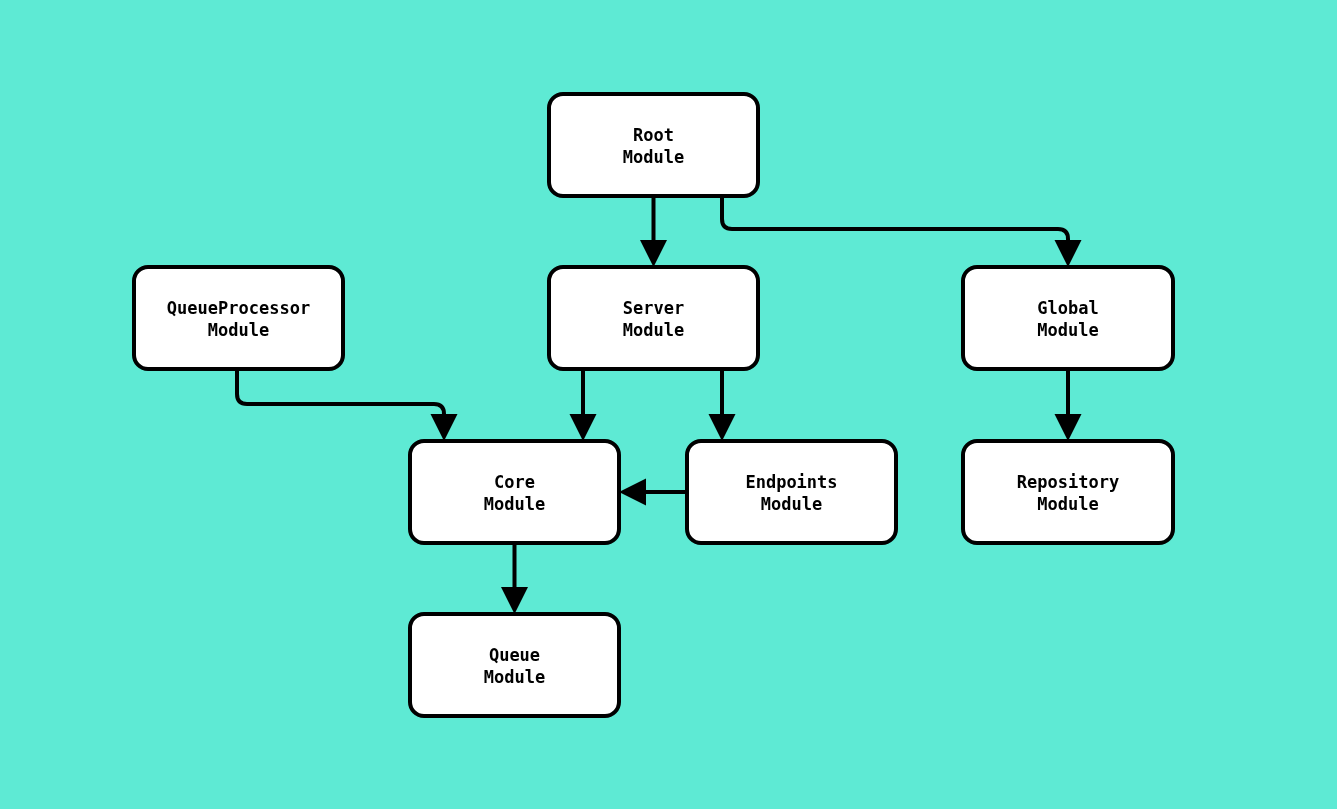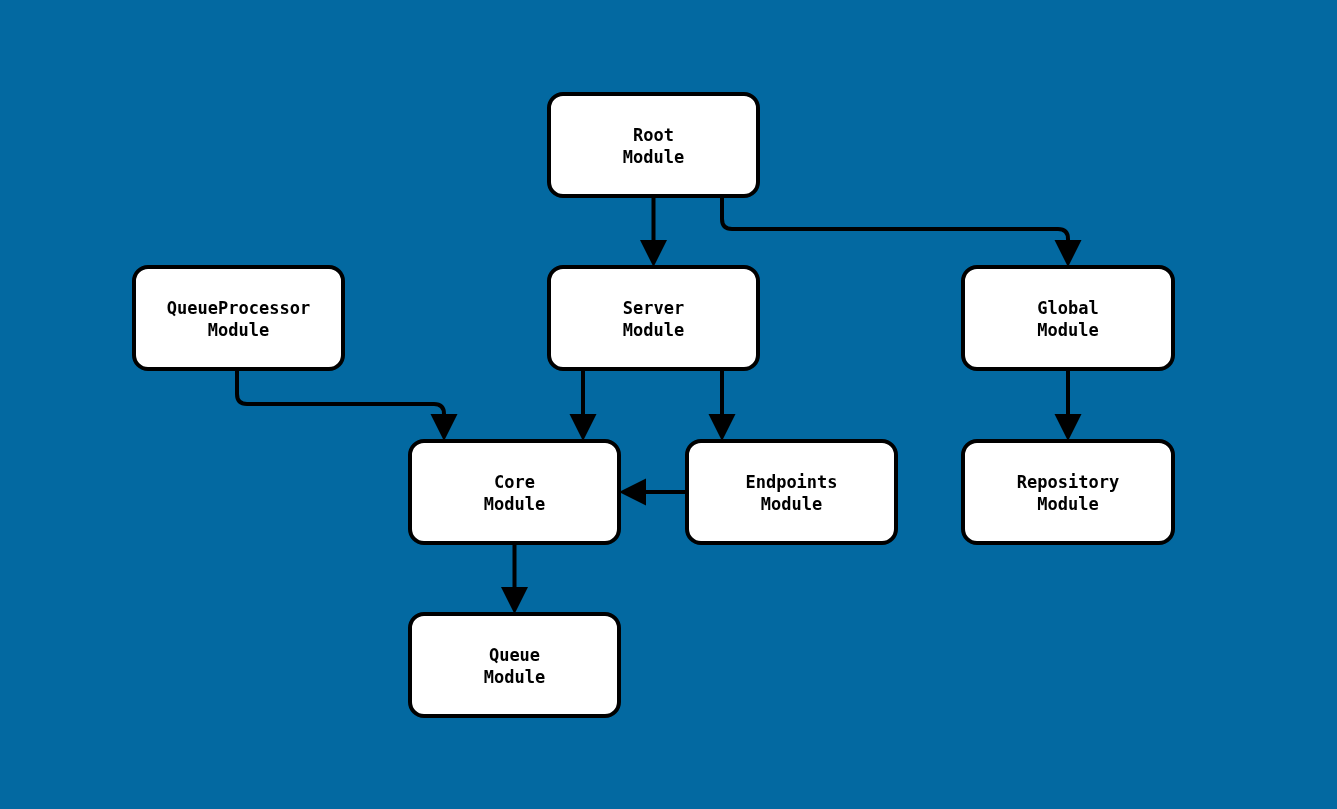--- a/index.html
+++ b/index.html
@@ -5,21 +5,21 @@
 <style>
   html, body {
     margin: 0;
     padding: 0;
     background: #ffffff;
   }
   #canvas {
     position: relative;
     width: 1337px;
     height: 809px;
-    background: #0369a1;
+    background: #5eead4;
     overflow: hidden;
   }
   #diagram-svg {
     position: absolute;
     top: 0;
     left: 0;
     width: 1337px;
     height: 809px;
   }
   .node-label {

